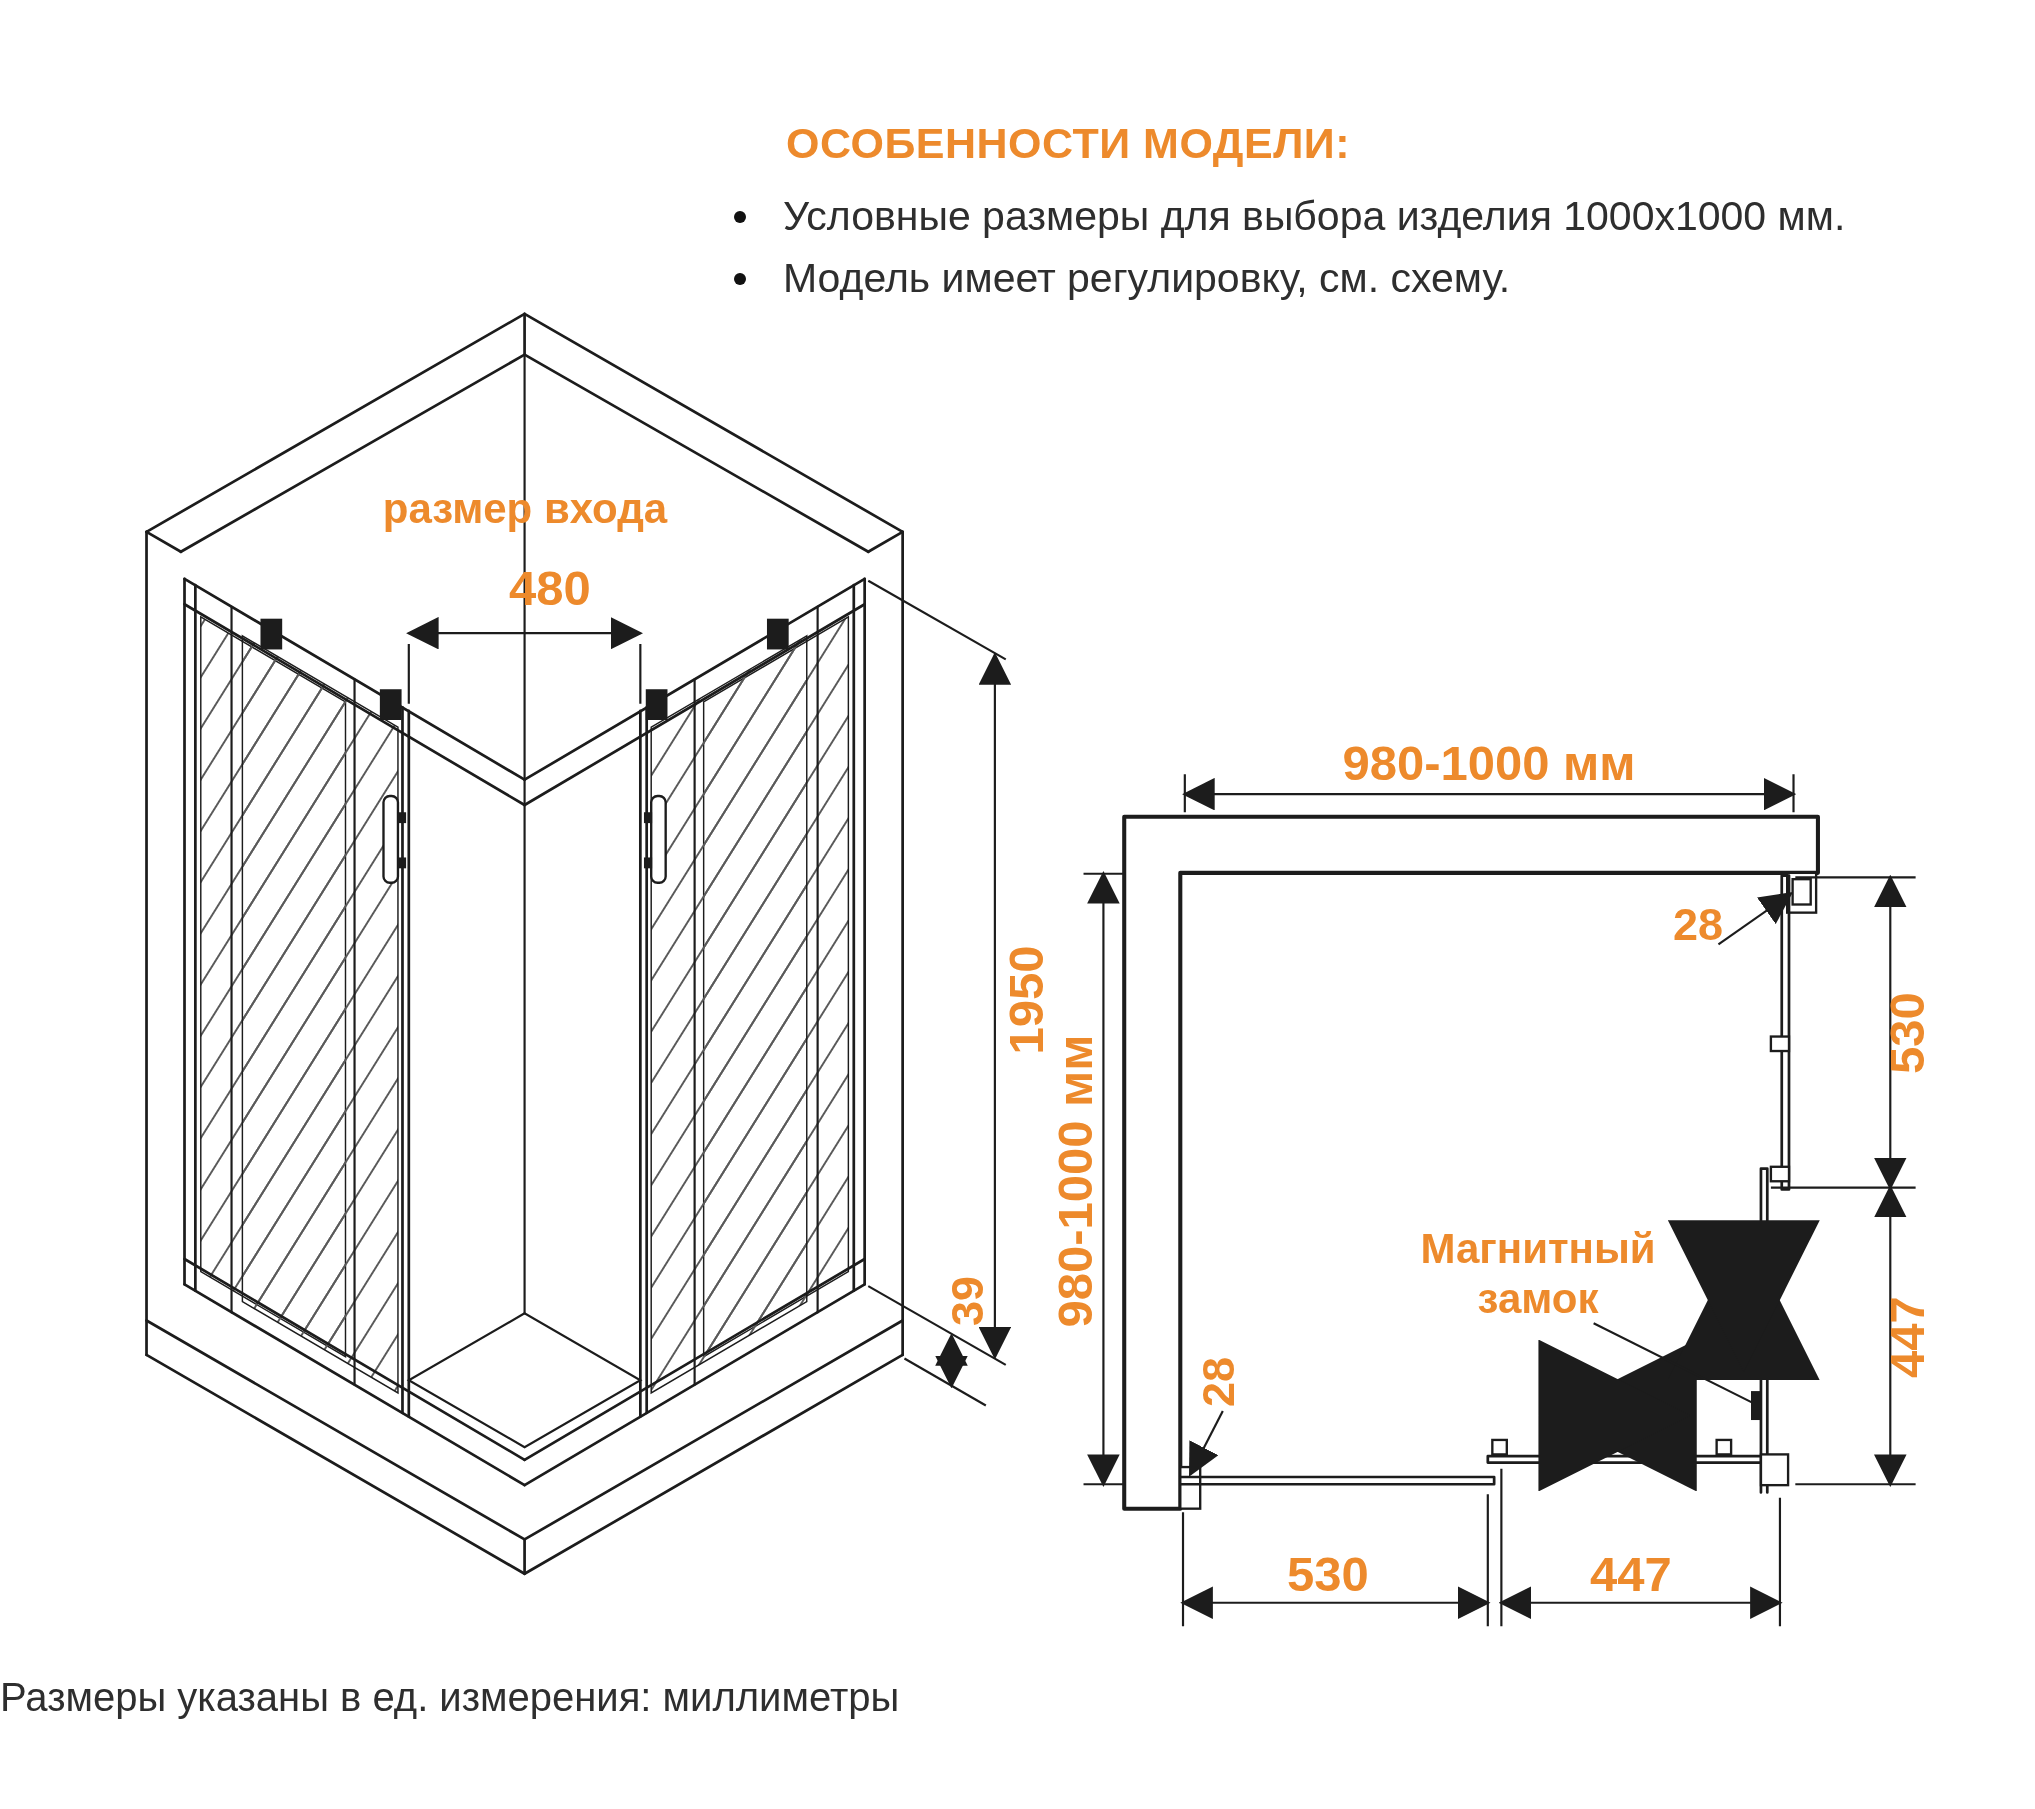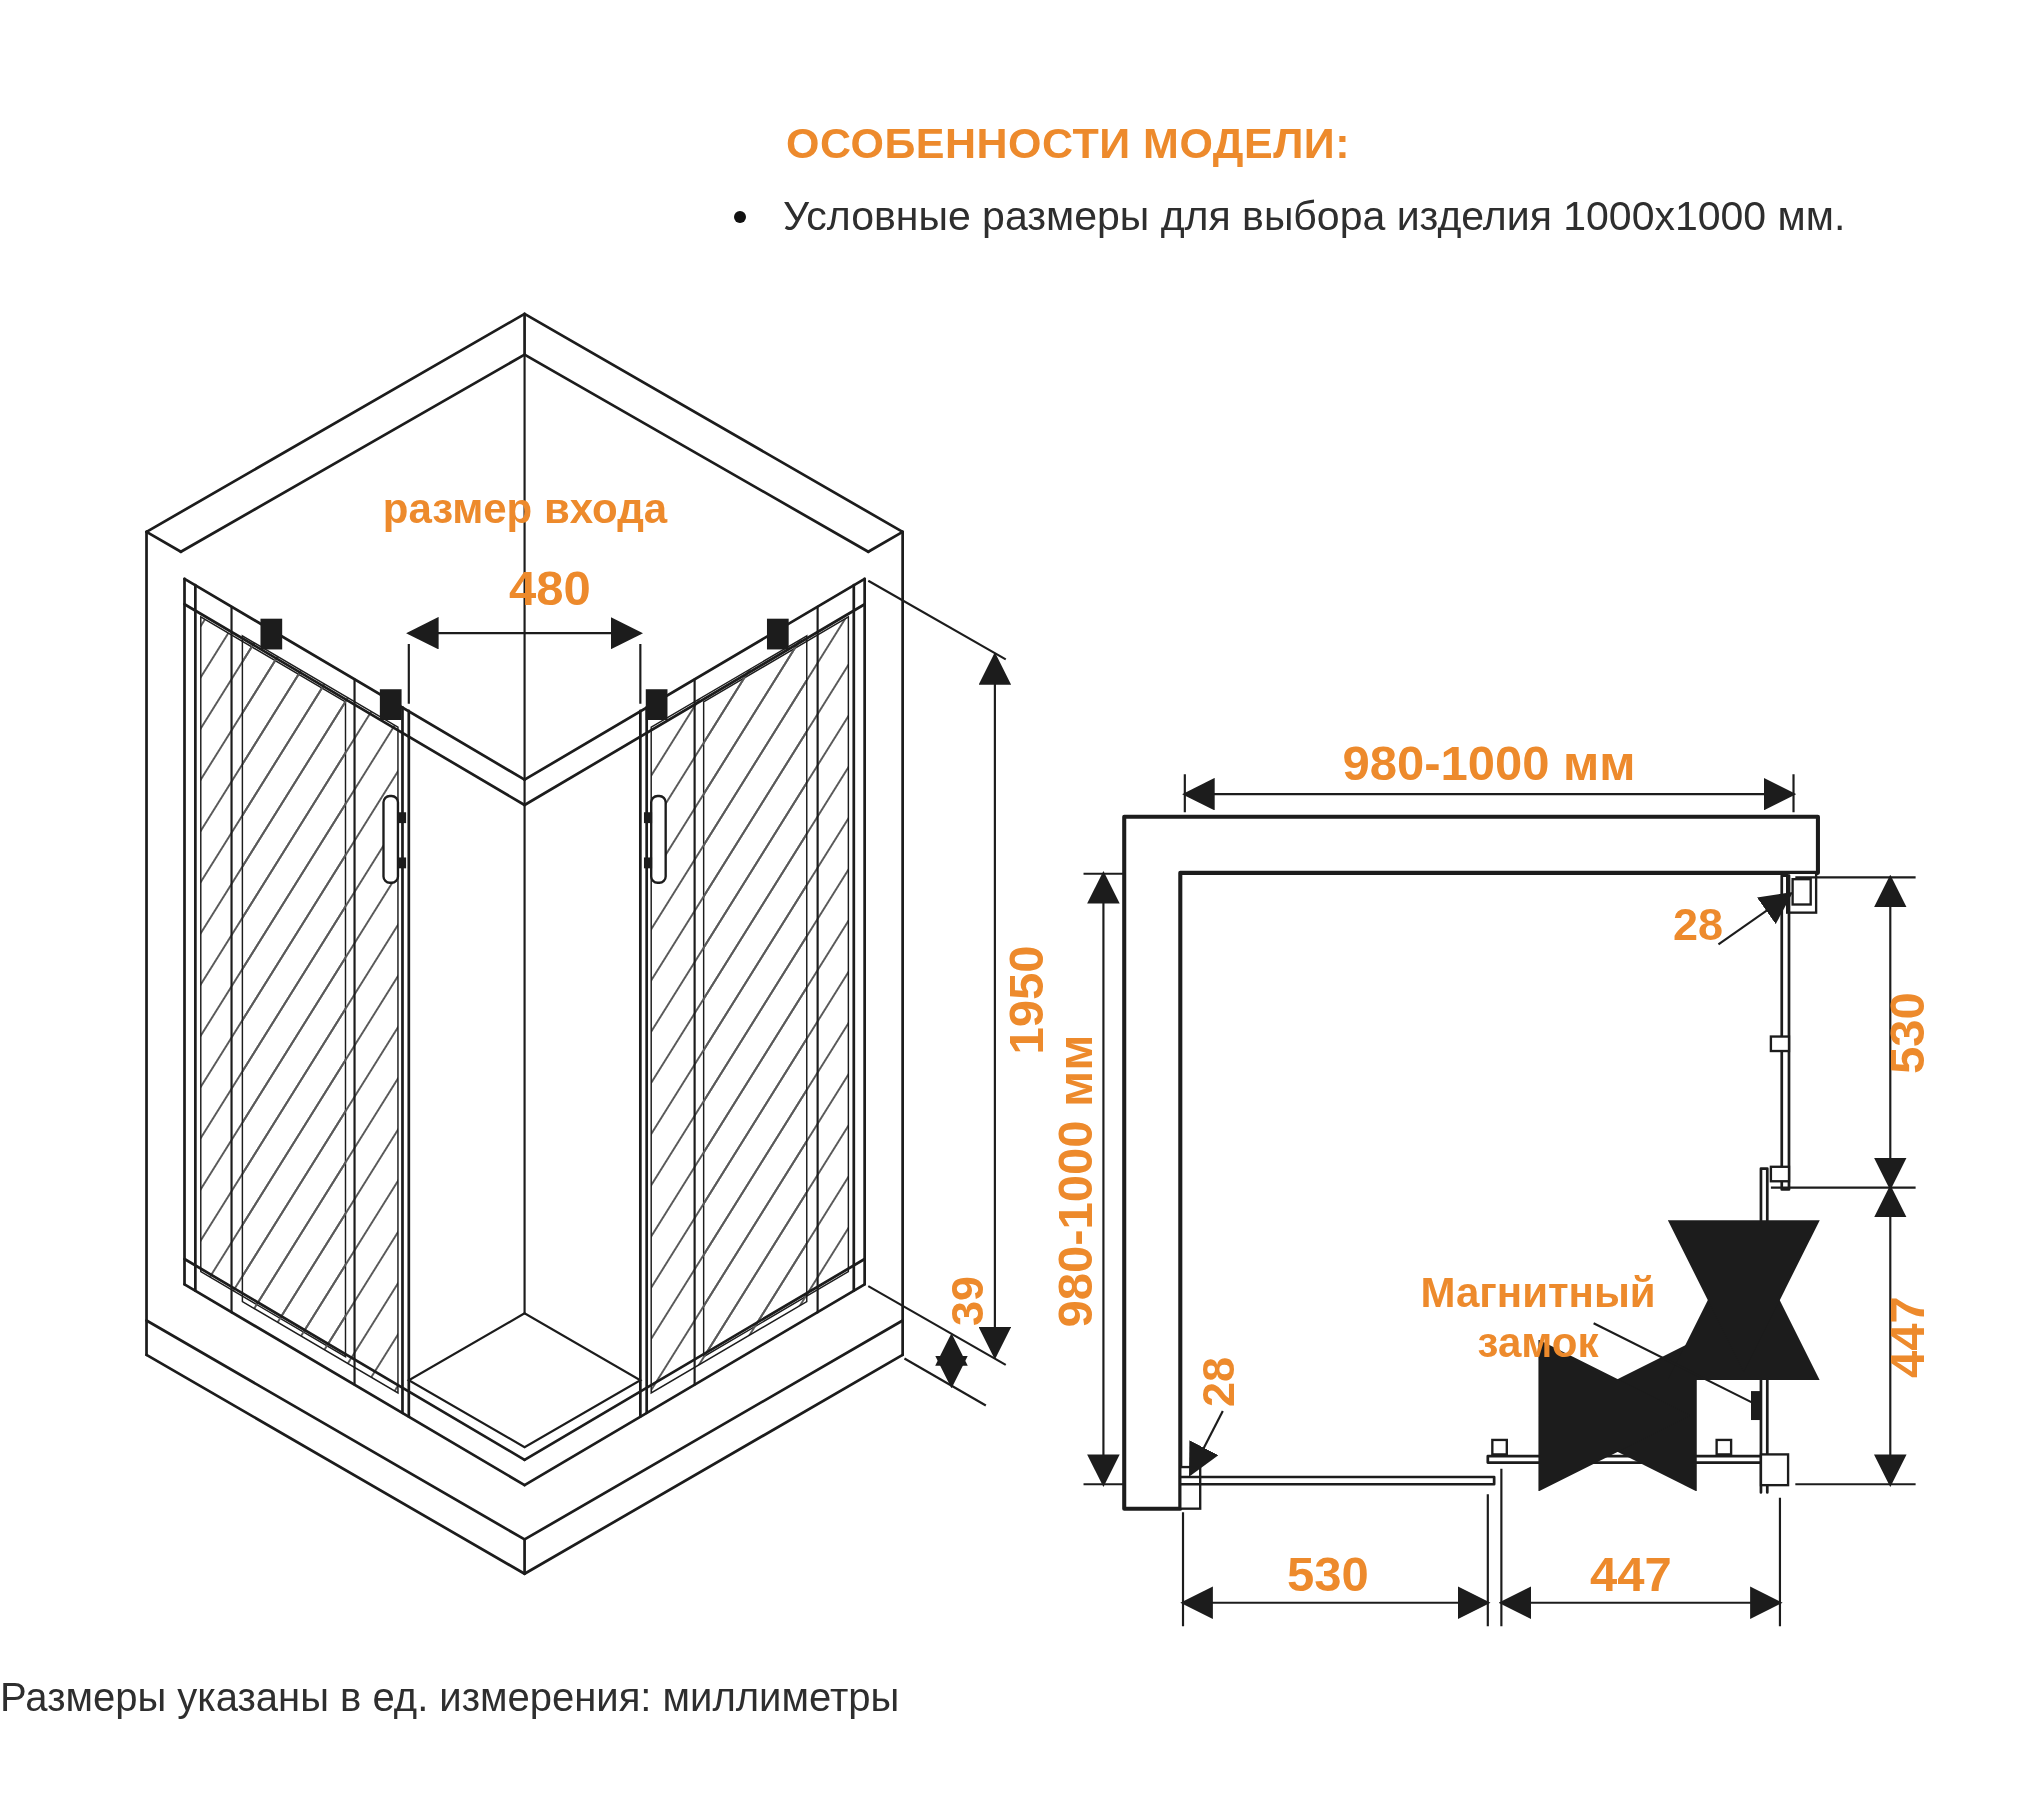--- a/index.html
+++ b/index.html
@@ -171,33 +171,34 @@
 
       <path class="dimln" d="M1900,1044 L1980,988" marker-end="url(#arw)"></path>
       <path class="dimln" d="M1352,1560 L1316,1630" marker-end="url(#arw)"></path>
     </g>
   </svg>
 
   <section class="features">
     <h1>ОСОБЕННОСТИ МОДЕЛИ:</h1>
     <ul>
       <li>Условные размеры для выбора изделия 1000x1000 мм.</li>
+      <li>Модель имеет регулировку, см. схему.</li>
     </ul>
   </section>
 
   <div class="lbl s46" style="left:525px;top:509px">размер входа</div>
   <div class="lbl s54" style="left:550px;top:588px">480</div>
   <div class="lbl s54 rot" style="left:1026px;top:1000px">1950</div>
   <div class="lbl s50 rot" style="left:968px;top:1301px">39</div>
 
   <div class="lbl s54" style="left:1489px;top:763px">980-1000 мм</div>
   <div class="lbl s54 rot" style="left:1075px;top:1181px">980-1000 мм</div>
   <div class="lbl s50" style="left:1698px;top:925px">28</div>
   <div class="lbl s50 rot" style="left:1219px;top:1382px">28</div>
   <div class="lbl s54 rot" style="left:1907px;top:1033px">530</div>
   <div class="lbl s54 rot" style="left:1907px;top:1337px">447</div>
   <div class="lbl s54" style="left:1328px;top:1574px">530</div>
   <div class="lbl s54" style="left:1631px;top:1574px">447</div>
-  <div class="lbl s44 wrap" style="left:1538px;top:1318px;width:253px">Магнитный замок</div>
+  <div class="lbl s44 wrap" style="left:1538px;top:1274px;width:253px">Магнитный замок</div>
 
   <div class="footer">Размеры указаны в ед. измерения: миллиметры</div>
 </div>
 
 
 </body></html>

